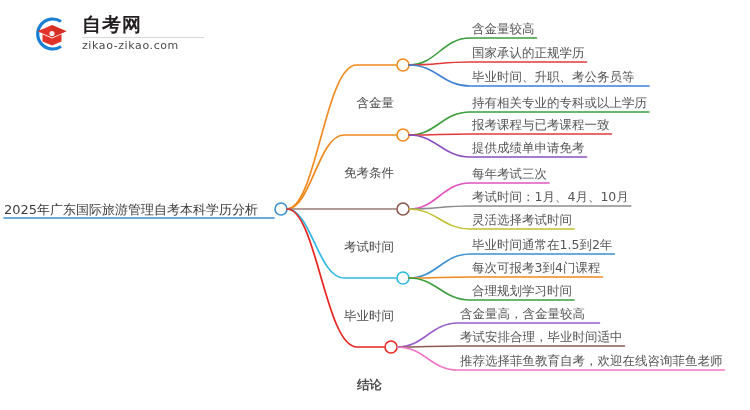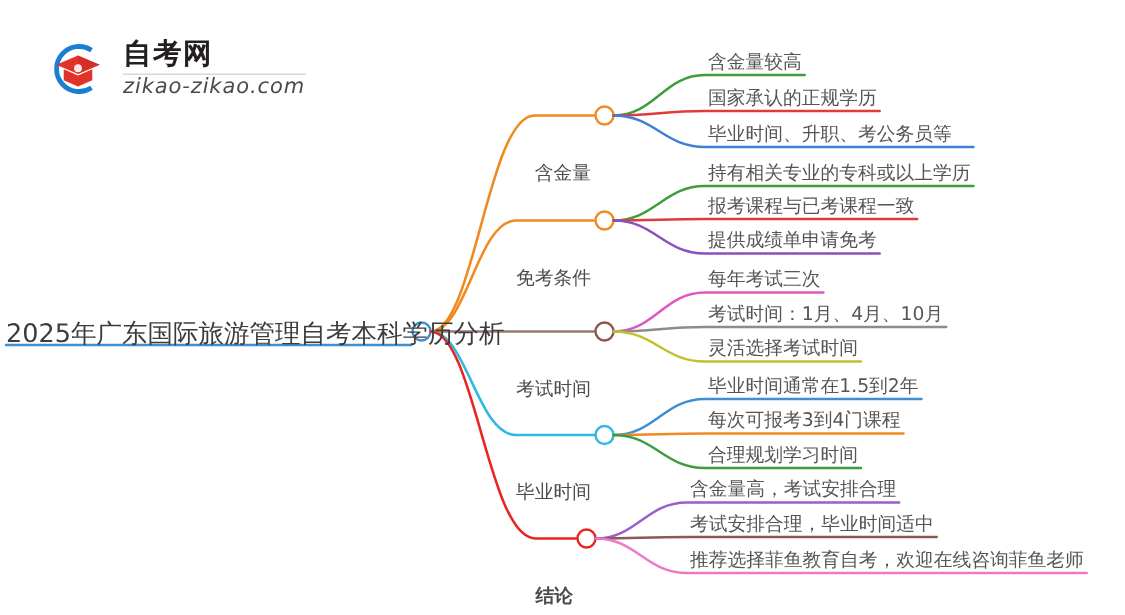--- a/index.html
+++ b/index.html
@@ -3,54 +3,54 @@
 <meta charset="utf-8">
 <style>
   html,body{margin:0;padding:0;}
   body{
     width:750px;height:410px;
     background:#ffffff;
     font-family:"Liberation Sans","DejaVu Sans",sans-serif;
     overflow:hidden;
     position:relative;
   }
-  #stage{position:absolute;left:0;top:12px;width:750px;height:314px;}
+  #stage{position:absolute;left:0;top:0;width:750px;height:314px;}
 
   
   .logo-wrap{position:absolute;left:30px;top:12px;width:180px;height:44px;}
   .logo-mark{position:absolute;left:0;top:2px;width:44px;height:40px;}
   .logo-text{position:absolute;left:52px;top:0px;width:130px;}
   .logo-cn{
     font-family:"DejaVu Sans","Liberation Sans",sans-serif;
     font-size:19px;font-weight:bold;color:#231f20;letter-spacing:1px;
     line-height:24px;white-space:nowrap;
   }
   .logo-rule{
     width:122px;height:1px;background:#d8d8d8;margin-top:1px;
   }
   .logo-en{
     font-family:"DejaVu Sans","Liberation Sans",sans-serif;
-    font-size:14px;color:#4a4a4a;letter-spacing:.6px;line-height:14px;
-    white-space:nowrap;padding-top:1px;font-style:italic;
+    font-size:11px;color:#4a4a4a;letter-spacing:.6px;line-height:14px;
+    white-space:nowrap;padding-top:1px;
   }
 
   
   #wires{position:absolute;left:0;top:0;width:750px;height:410px;}
   #wires path{fill:none;stroke-linecap:round;}
 
   
   .node-text{
     position:absolute;
     font-family:"DejaVu Sans","Liberation Sans",sans-serif;
     color:#4b4b4b;
     white-space:nowrap;
     line-height:1;
   }
   .root-text{
-    font-size:17px;color:#3c3c3c;left:4px;top:201px;
+    font-size:13px;color:#3c3c3c;left:4px;top:201px;
   }
   .branch-text{font-size:12.5px;color:#4b4b4b;margin-top:44px;}
   .leaf-text{font-size:12.5px;color:#555555;}
 </style>
 </head>
 <body>
 
 <div id="stage">
 
   <div class="logo-wrap">
@@ -112,18 +112,18 @@
       <div class="node-text leaf-text" style="left: 472px; top: 141.5px;">提供成绩单申请免考</div>
       <div class="node-text branch-text" style="left: 344px; top: 196.5px;">考试时间</div>
       <div class="node-text leaf-text" style="left: 472px; top: 167.5px;">每年考试三次</div>
       <div class="node-text leaf-text" style="left: 472px; top: 190.5px;">考试时间：1月、4月、10月</div>
       <div class="node-text leaf-text" style="left: 472px; top: 213.5px;">灵活选择考试时间</div>
       <div class="node-text branch-text" style="left: 344px; top: 265.5px;">毕业时间</div>
       <div class="node-text leaf-text" style="left: 472px; top: 238.5px;">毕业时间通常在1.5到2年</div>
       <div class="node-text leaf-text" style="left: 472px; top: 261.5px;">每次可报考3到4门课程</div>
       <div class="node-text leaf-text" style="left: 472px; top: 284.5px;">合理规划学习时间</div>
       <div class="node-text branch-text" style="left: 357px; top: 334.5px; font-weight: bold;">结论</div>
-      <div class="node-text leaf-text" style="left: 460px; top: 307.5px;">含金量高，考试安排合理</div>
+      <div class="node-text leaf-text" style="left: 460px; top: 307.5px;">含金量高，含金量较高</div>
       <div class="node-text leaf-text" style="left: 460px; top: 330.5px;">考试安排合理，毕业时间适中</div>
       <div class="node-text leaf-text" style="left: 460px; top: 354.5px;">推荐选择菲鱼教育自考，欢迎在线咨询菲鱼老师</div>
     </div>
 
 </div>
 
 </body></html>

